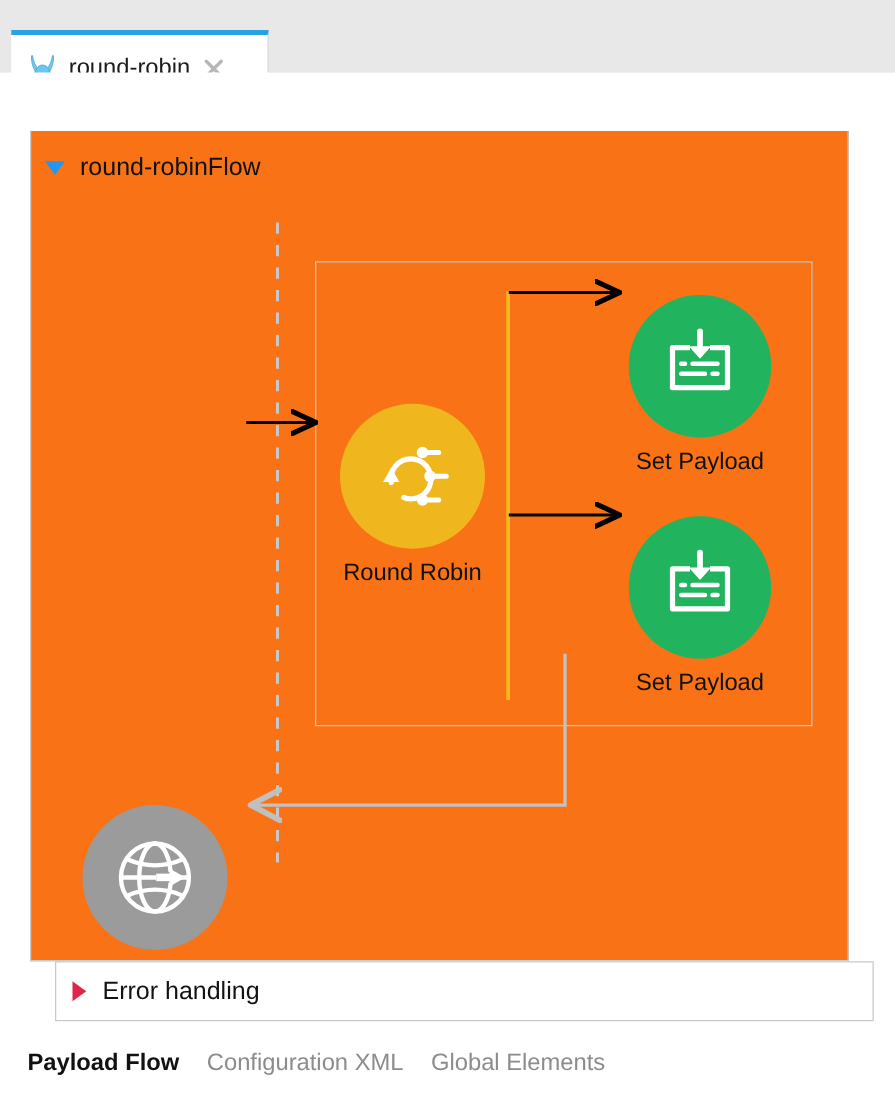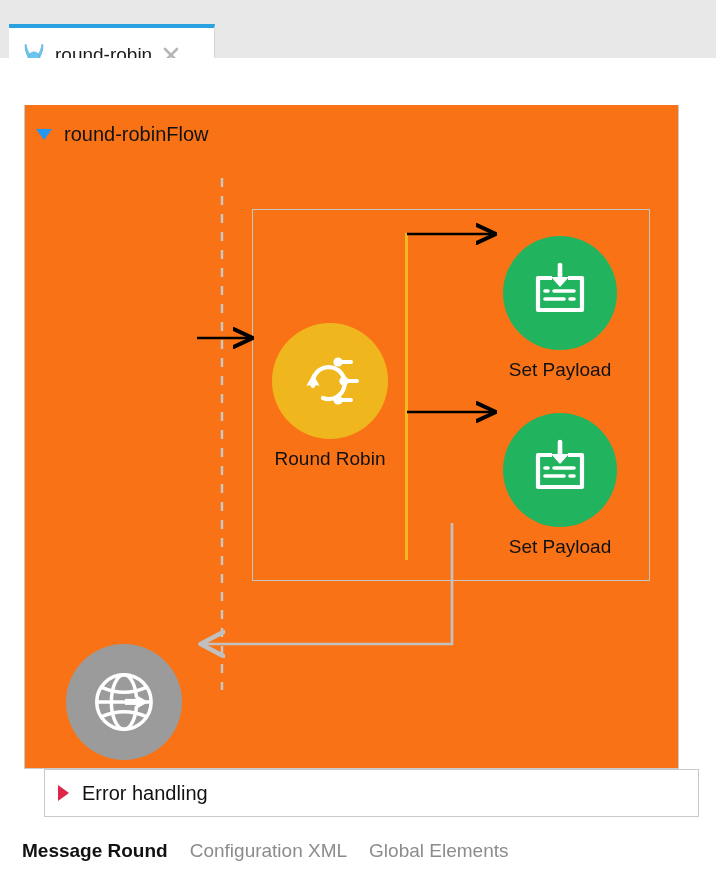--- a/index.html
+++ b/index.html
@@ -344,16 +344,16 @@
   </div>
 
   <div id="error-box">
     <span class="tri-right"></span>
     <span id="error-label">Error handling</span>
   </div>
 
 </div>
 
 <div id="bottom-tabs">
-  <span class="btab active">Message Round</span>
+  <span class="btab active">Payload Flow</span>
   <span class="btab inactive">Configuration XML</span>
   <span class="btab inactive">Global Elements</span>
 </div>
 
 </body></html>

